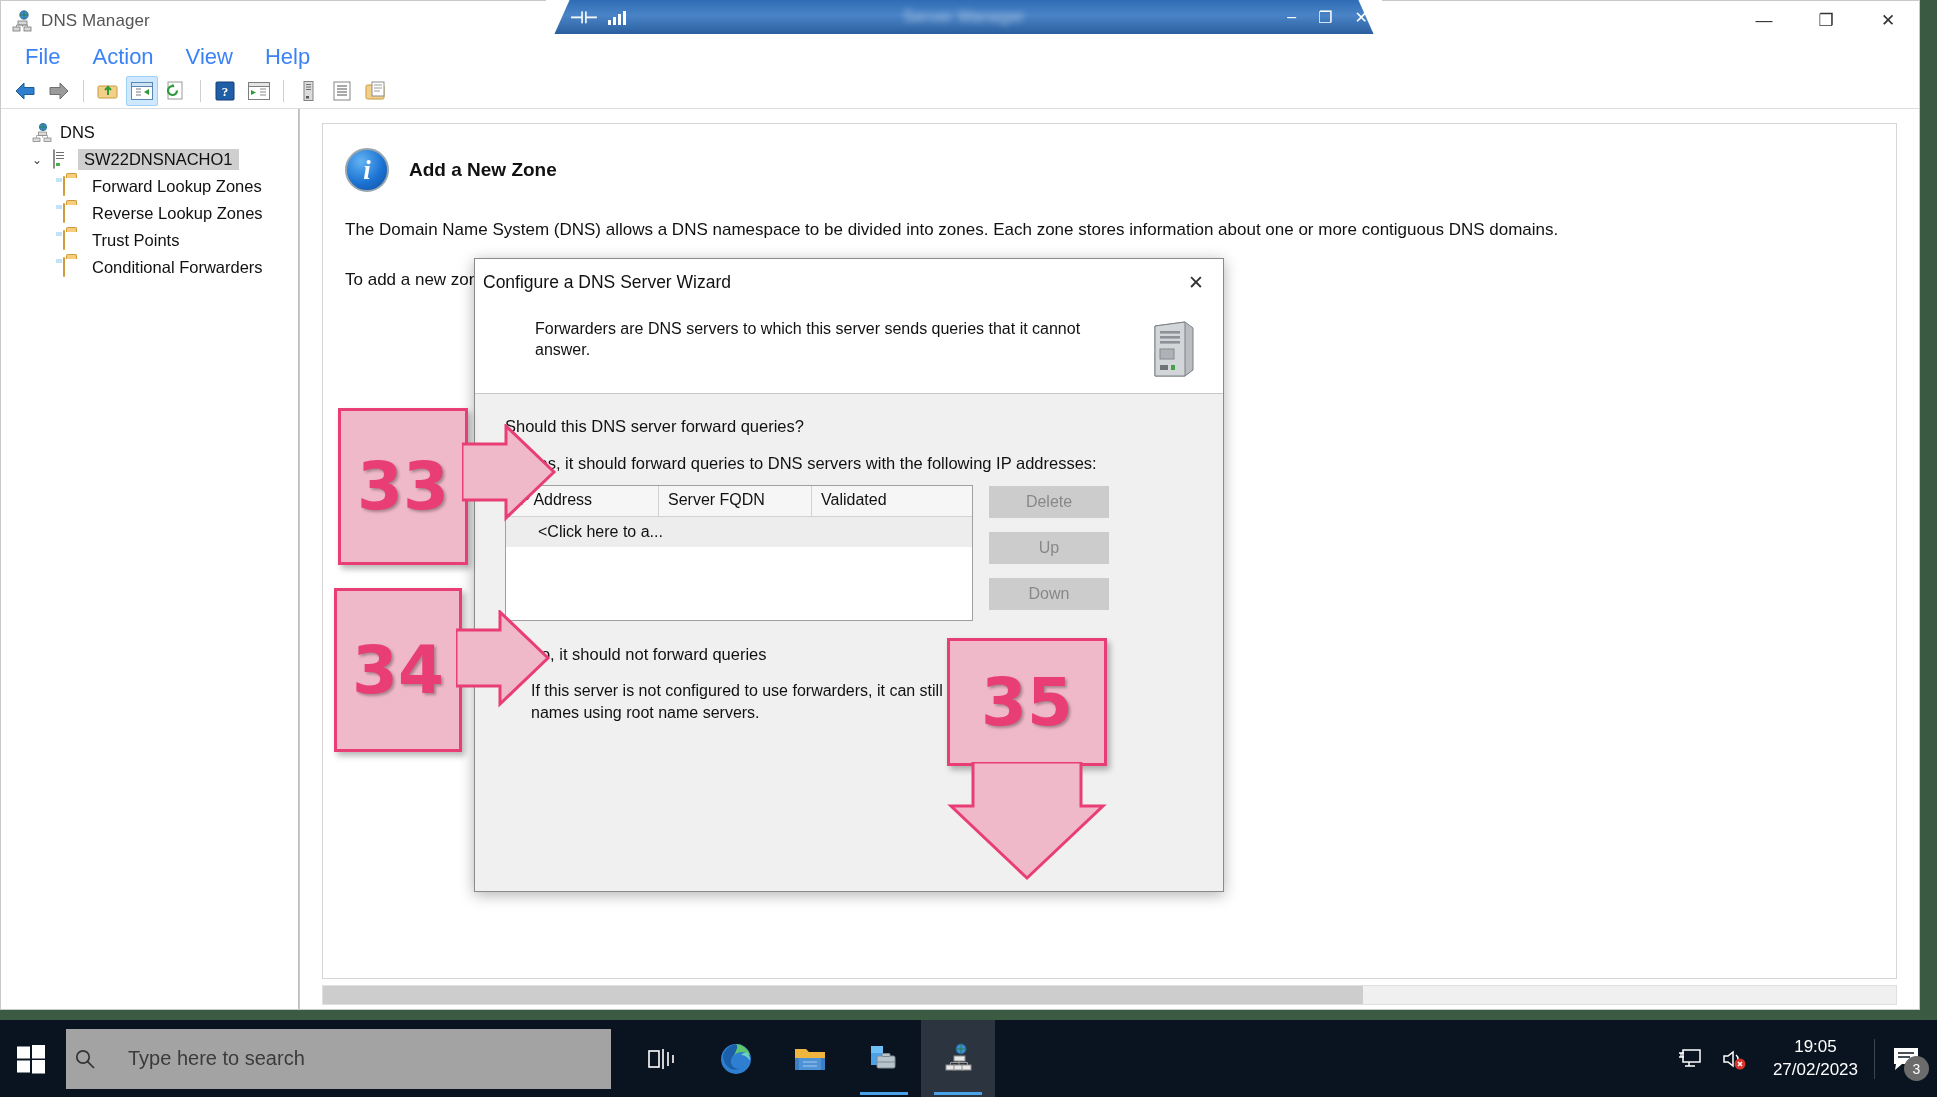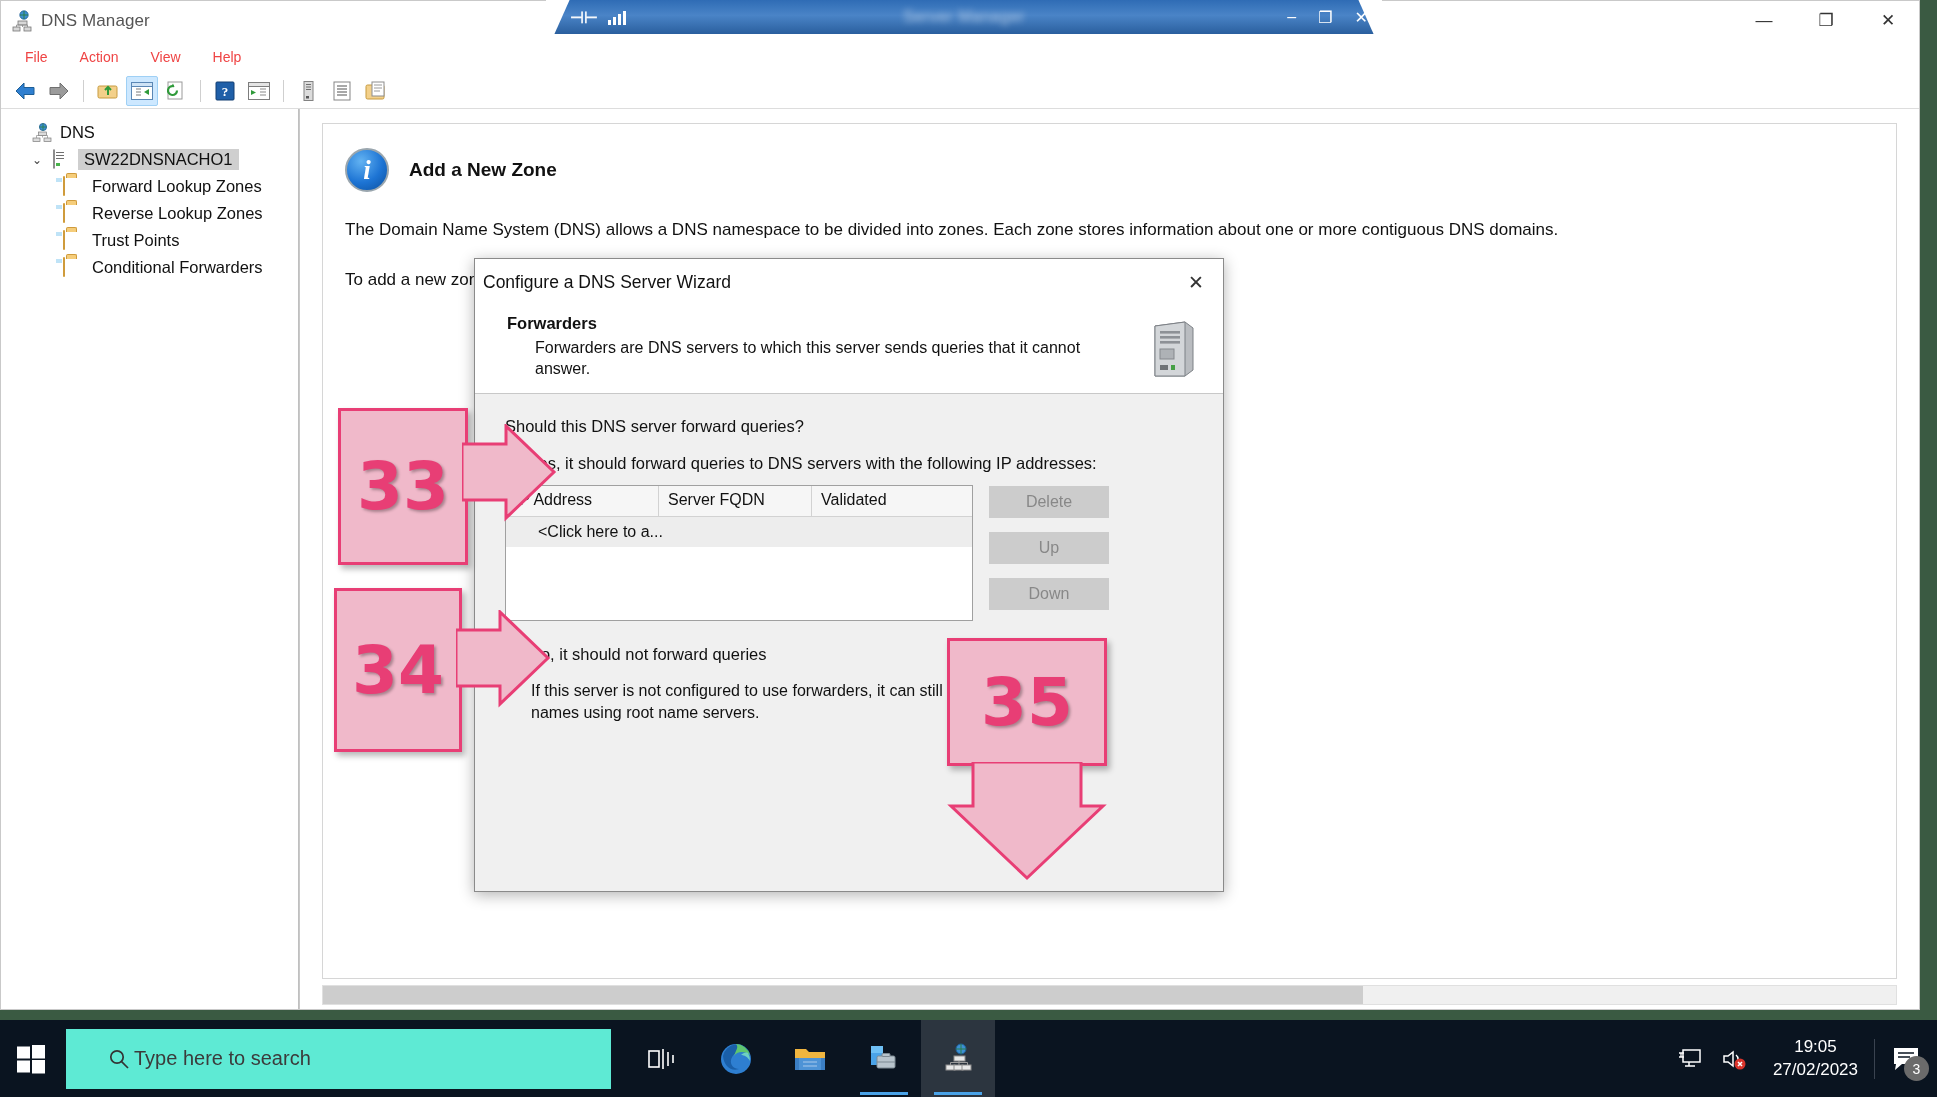--- a/index.html
+++ b/index.html
@@ -25,21 +25,21 @@
     height:39px; background:#ffffff; display:flex; align-items:center;
     padding-left:10px; position:relative;
   }
   .mmc-title-icon { width:22px; height:22px; position:relative; margin-right:8px; flex:0 0 auto; }
   .mmc-title-text { font-size:17px; color:#555; letter-spacing:.1px; }
   .win-ctl-group { position:absolute; right:0; top:0; height:39px; display:flex; }
   .win-ctl { width:62px; height:39px; display:flex; align-items:center; justify-content:center; color:#333; font-size:17px; }
 
   
   .mmc-menubar { height:33px; background:#fff; display:flex; align-items:center; padding-left:10px; gap:4px; }
-  .menu-item { font-size:14px; color:#ef4444; padding:5px 14px; border-radius:2px; }
+  .menu-item { font-size:22px; color:#3b82f6; padding:5px 14px; border-radius:2px; }
 
   
   .mmc-toolbar {
     height:36px; background:#fff; display:flex; align-items:center;
     padding-left:8px; gap:2px; border-bottom:1px solid #ddd;
   }
   .tb-btn { width:32px; height:30px; display:flex; align-items:center; justify-content:center; border-radius:2px; position:relative; }
   .tb-btn.active { background:#cde8ff; border:1px solid #9fd0f5; }
   .tb-sep { width:1px; height:22px; background:#cfcfcf; margin:0 6px; }
 
@@ -170,22 +170,22 @@
     box-shadow:3px 4px 6px rgba(0,0,0,.28);
   }
 
   
   .taskbar {
     position:absolute; left:0; bottom:0; width:1937px; height:77px;
     background:#0a1420; display:flex; align-items:center;
   }
   .tb-start { width:62px; height:77px; display:flex; align-items:center; justify-content:center; }
   .tb-search {
-    width:545px; height:60px; background:#5eead4; display:flex; align-items:center;
-    padding-left:42px; gap:4px; margin-left:4px;
+    width:545px; height:60px; background:#a3a3a3; display:flex; align-items:center;
+    padding-left:8px; gap:32px; margin-left:4px;
   }
   .tb-search .ph { font-size:20px; color:#3b3b3b; }
   .tb-apps { display:flex; align-items:center; height:77px; margin-left:14px; }
   .tb-app { width:74px; height:77px; display:flex; align-items:center; justify-content:center; position:relative; }
   .tb-app.running:after { content:""; position:absolute; bottom:2px; left:13px; width:48px; height:3px; background:#4aa3e8; }
   .tb-app.active { background:rgba(255,255,255,.14); }
   .tray {
     position:absolute; right:0; height:77px; display:flex; align-items:center; gap:0;
   }
   .tray-ico { width:44px; height:77px; display:flex; align-items:center; justify-content:center; }
@@ -386,21 +386,20 @@
     </span>
   </div>
 
   <div class="wiz">
     <div class="wiz-title">
       <span>Configure a DNS Server Wizard</span>
       <span class="wiz-x">✕</span>
     </div>
 
     <div class="wiz-header">
-      <div class="wiz-h-title">Forwarders</div>
       <div class="wiz-h-desc">Forwarders are DNS servers to which this server sends queries that it cannot answer.</div>
       <span class="wiz-h-ico">
         <svg width="60" height="62" viewBox="0 0 60 62">
           <polygon points="14,8 44,4 52,10 52,52 44,58 14,58" fill="#b9bcc0" stroke="#7d8186"></polygon>
           <polygon points="14,8 44,4 44,58 14,58" fill="#d3d6d9" stroke="#7d8186"></polygon>
           <rect x="19" y="13" width="20" height="2.6" fill="#8d9196"></rect>
           <rect x="19" y="18" width="20" height="2.6" fill="#8d9196"></rect>
           <rect x="19" y="23" width="20" height="2.6" fill="#8d9196"></rect>
           <rect x="19" y="31" width="14" height="10" fill="#aeb2b6" stroke="#86898e"></rect>
           <rect x="19" y="47" width="8" height="5" fill="#6f7377"></rect>

